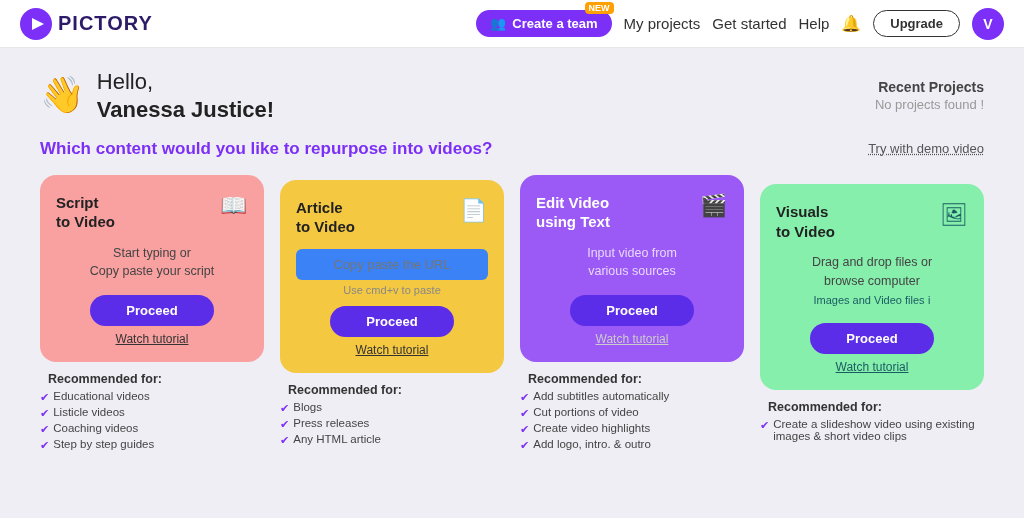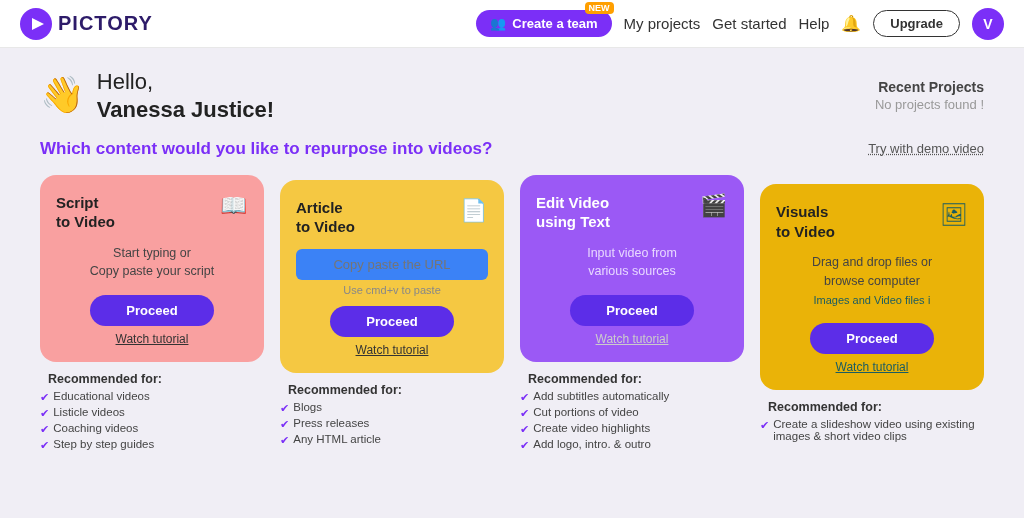--- a/index.html
+++ b/index.html
@@ -148,21 +148,21 @@
       padding: 18px 16px 16px;
       display: flex;
       flex-direction: column;
       align-items: center;
       min-height: 175px;
       position: relative;
     }
     .card-pink { background: #f9a0a0; }
     .card-yellow { background: #f5c842; }
     .card-purple { background: #9b59f5; }
-    .card-cyan { background: #eab308; }
+    .card-cyan { background: #86efac; }
 
     .card-header {
       display: flex;
       width: 100%;
       justify-content: space-between;
       align-items: flex-start;
       margin-bottom: 12px;
     }
     .card-title {
       font-size: 15px;

